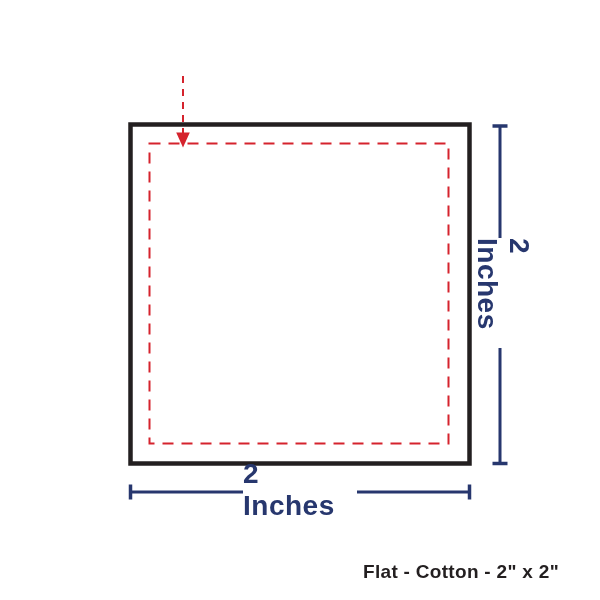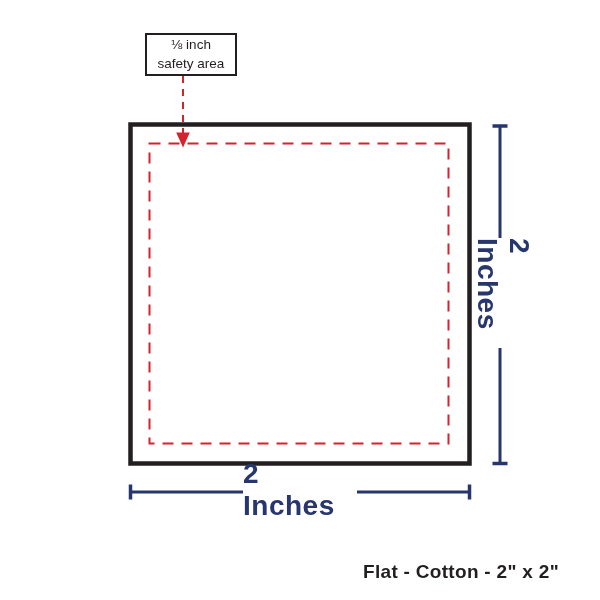--- a/index.html
+++ b/index.html
@@ -61,24 +61,20 @@
 
     <line class="dim-line" x1="500" y1="126" x2="500" y2="463"></line>
     <line class="dim-cap" x1="492.5" y1="126" x2="507.5" y2="126"></line>
     <line class="dim-cap" x1="492.5" y1="463.5" x2="507.5" y2="463.5"></line>
 
     <line class="dim-line" x1="131" y1="492" x2="469" y2="492"></line>
     <line class="dim-cap" x1="130.5" y1="484.5" x2="130.5" y2="499.5"></line>
     <line class="dim-cap" x1="469.5" y1="484.5" x2="469.5" y2="499.5"></line>
   </svg>
 
-  <div class="callout">
-    <span>⅛ inch</span>
-    <span>safety area</span>
-  </div>
 
   <div class="dim-label dim-label-bottom">2 Inches</div>
 
   <div class="dim-label dim-label-right">2 Inches</div>
 
   <div class="caption">Flat - Cotton - 2" x 2"</div>
 
 </div>
 
 </body></html>

